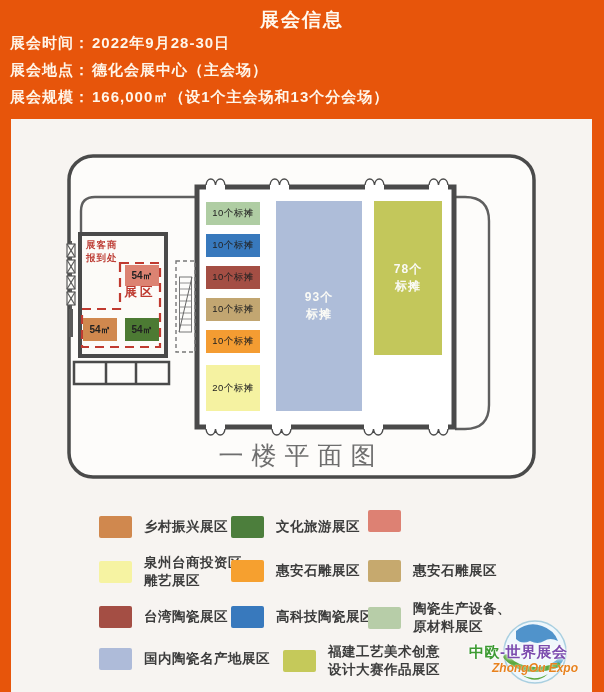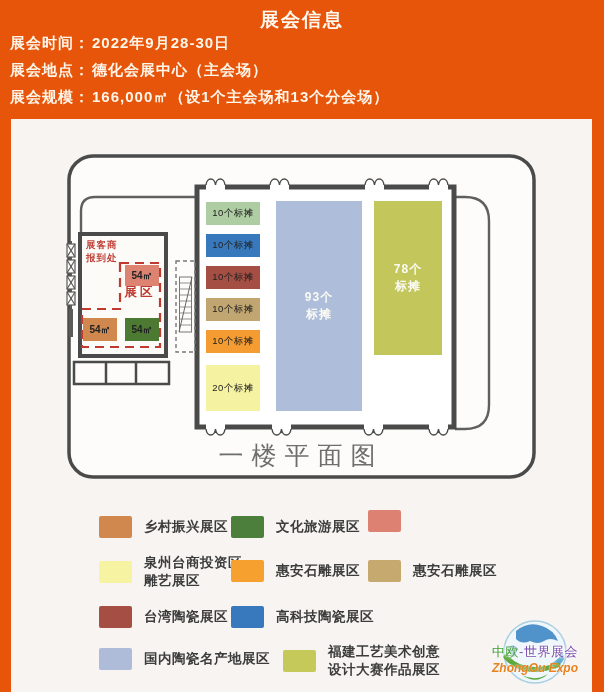--- a/index.html
+++ b/index.html
@@ -38,22 +38,22 @@
   .legend-item{position:absolute;display:flex;align-items:center;}
   .swatch{width:33px;height:22px;border-radius:2px;flex:0 0 auto;}
   .legend-label{
     margin-left:12px;font-size:13.5px;font-weight:700;color:#3C3C3C;
     line-height:1.3;letter-spacing:0.5px;white-space:pre-line;
   }
 
   
   .logo{position:absolute;left:458px;top:498px;width:132px;height:72px;}
   .logo-text{
-    position:absolute;top:26px;left:0;width:132px;text-align:center;
-    font-size:13px;font-weight:400;letter-spacing:0.5px;
+    position:absolute;top:26px;left:0;width:132px;
+    font-size:15px;font-weight:700;letter-spacing:0.5px;
     text-shadow:0 0 2px #fff,0 0 3px #fff,0 0 4px #fff;
   }
   .logo-text .p1{color:#3E9B33;}
   .logo-text .p2{color:#7B4BAE;}
   .logo-sub{
     position:absolute;top:44px;left:0;width:132px;text-align:center;
     font-size:12px;font-weight:700;font-style:italic;color:#E8821E;
     text-shadow:0 0 2px #fff;
   }
 </style>
@@ -215,20 +215,25 @@
     </div>
 
   <div class="legend-item" style="left:88px;top:487px">
       <span class="swatch" style="background-color: rgb(164, 78, 68);"></span>
       <span class="legend-label">台湾陶瓷展区</span>
     </div>
   <div class="legend-item" style="left:220px;top:487px">
       <span class="swatch" style="background-color: rgb(56, 121, 189);"></span>
       <span class="legend-label">高科技陶瓷展区</span>
     </div>
+  <div class="legend-item" style="left:357px;top:481px">
+      <span class="swatch" style="background-color: rgb(183, 205, 168);"></span>
+      <span class="legend-label">陶瓷生产设备、
+原材料展区</span>
+    </div>
 
   <div class="legend-item" style="left:88px;top:529px">
       <span class="swatch" style="background-color: rgb(174, 187, 217);"></span>
       <span class="legend-label">国内陶瓷名产地展区</span>
     </div>
   <div class="legend-item" style="left:272px;top:524px">
       <span class="swatch" style="background-color: rgb(197, 201, 90);"></span>
       <span class="legend-label">福建工艺美术创意
 设计大赛作品展区</span>
     </div>

